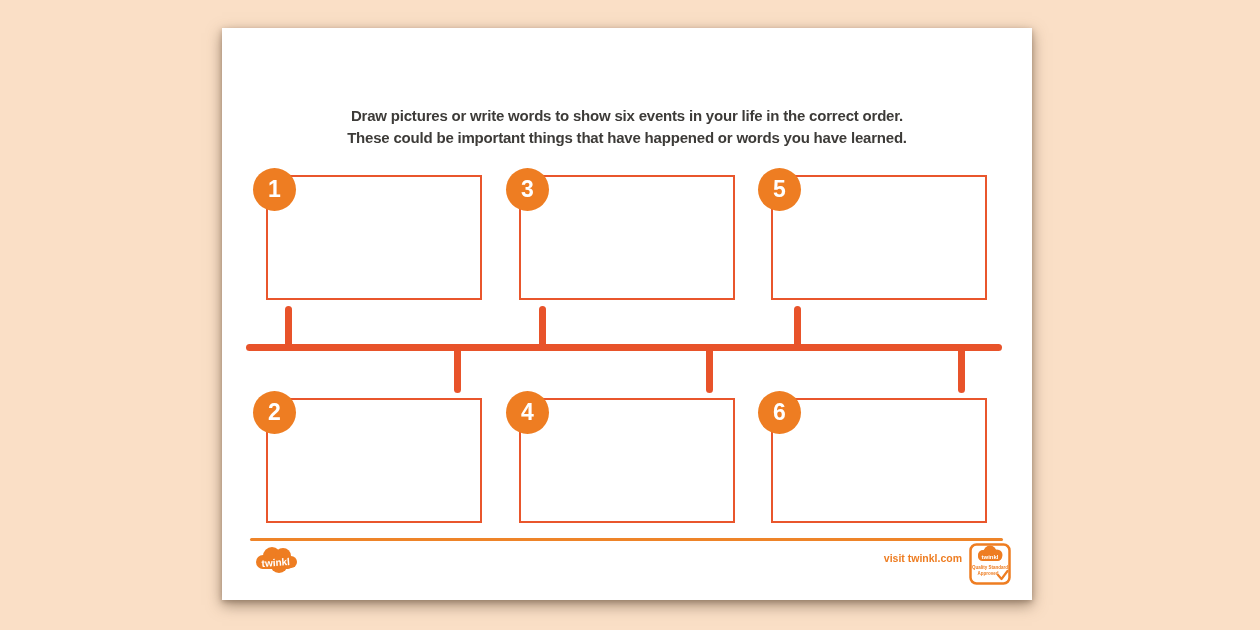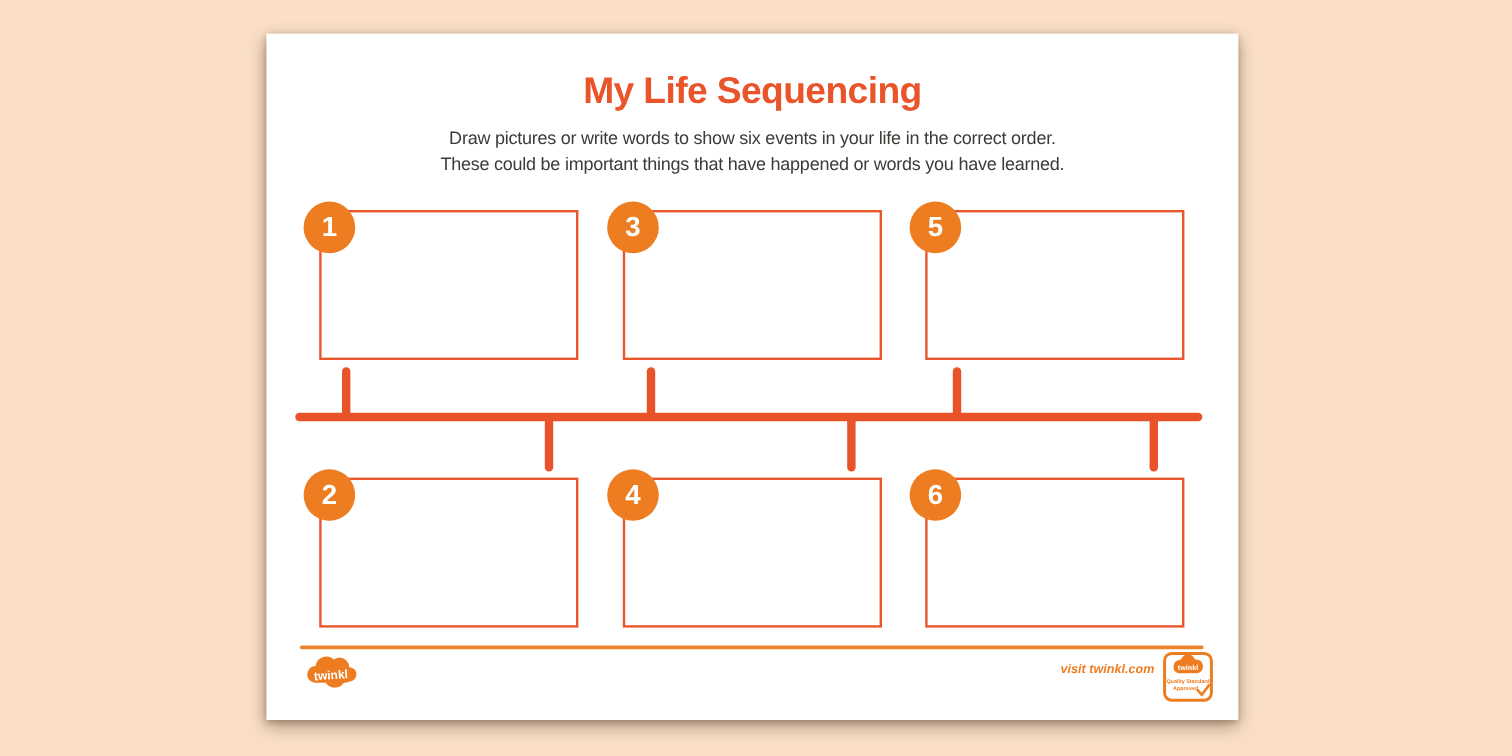--- a/index.html
+++ b/index.html
@@ -18,21 +18,21 @@
   }
   .title {
     position: absolute; top: 30px; left: 0; width: 100%;
     margin: 0; text-align: center;
     font-size: 31px; font-weight: bold; letter-spacing: -0.5px;
     color: #e9542b;
   }
   .instructions {
     position: absolute; top: 77px; left: 0; width: 100%;
     text-align: center;
-    font-size: 15px; font-weight: normal; letter-spacing: -0.2px;
+    font-size: 15px; font-weight: bold; letter-spacing: -0.2px;
     line-height: 22px; color: #3d3b38;
   }
   .event-box {
     position: absolute; width: 216px; height: 125px;
     border: 2px solid #e9562c; background: #fff;
     box-sizing: border-box;
   }
   .b1 { left: 44px;  top: 147px; }
   .b3 { left: 297px; top: 147px; }
   .b5 { left: 549px; top: 147px; }
@@ -64,30 +64,29 @@
   .t4 { left: 484px; }
   .t6 { left: 736px; }
   .footer-line {
     position: absolute; left: 28px; top: 510px;
     width: 753px; height: 3px;
     background: #ee8429; border-radius: 2px;
   }
   .logo { position: absolute; left: 31px; top: 517px; }
   .visit {
     position: absolute; right: 70px; top: 524px;
-    font-size: 10.5px; font-weight: bold; color: #ee7d22; font-style: italic;
+    font-size: 10.5px; font-weight: bold; color: #ee7d22;
   }
   .badge { position: absolute; left: 747px; top: 515px; }
 </style>
 </head>
 <body>
 
 <div class="page">
 
-  <h1 class="title">My Life Sequencing</h1>
 
   <div class="instructions">
     <div>Draw pictures or write words to show six events in your life in the correct order.</div>
     <div>These could be important things that have happened or words you have learned.</div>
   </div>
 
   <div class="event-box b1">
     <div class="num-circle">1</div>
   </div>
   <div class="event-box b3">

